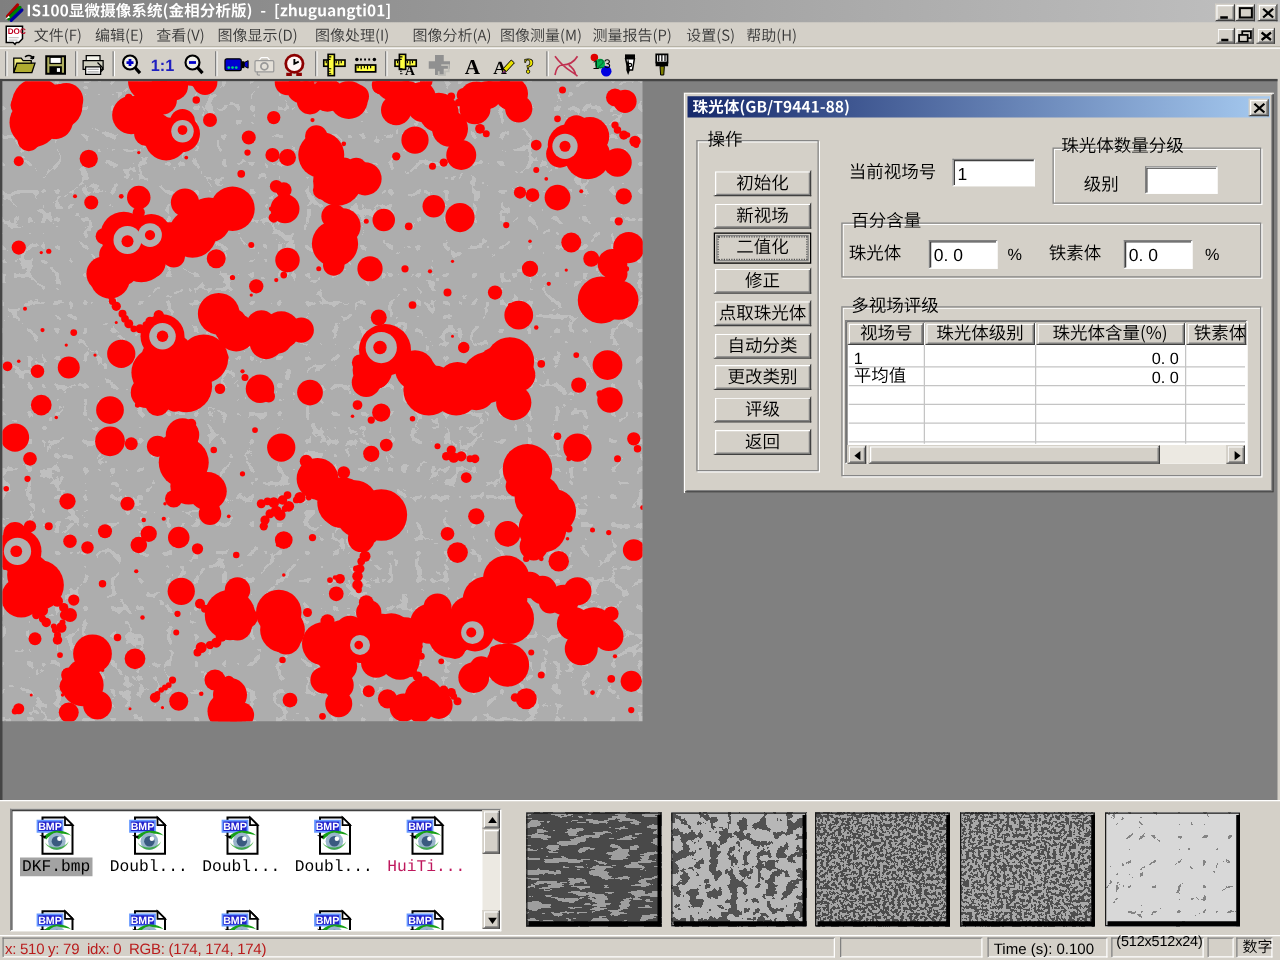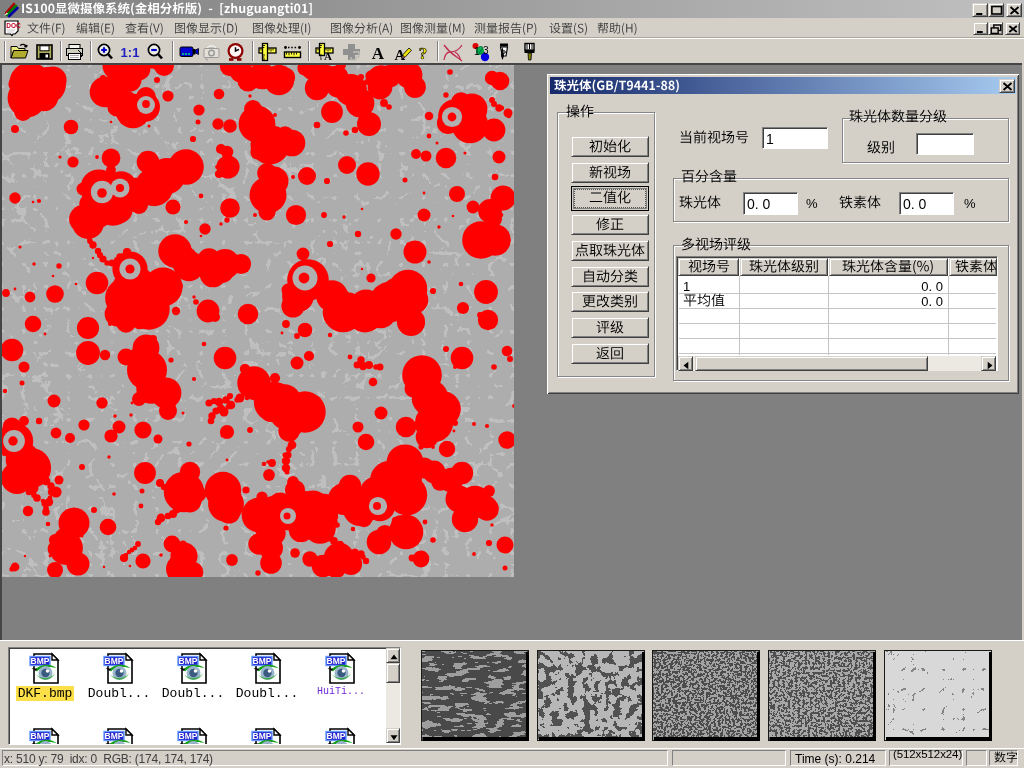--- a/index.html
+++ b/index.html
@@ -1387,21 +1387,21 @@
 <path d="M24 2 L24 8 H30 Z" fill="#fff" stroke="#000" stroke-width="1.4"></path>
 <rect x="2" y="4.5" width="20" height="9" fill="#2222cc" stroke="#6699ff" stroke-width="1.4"></rect>
 <text x="12" y="12" font-size="8.5" font-weight="bold" fill="#fff" text-anchor="middle" font-family="Liberation Sans">BMP</text>
 <path d="M7 17.5 C13 11 24 11.5 29 16.5 C23 14 13 14.5 9 19.5 Z" fill="#18a018"></path>
 <path d="M8 19 l-4.5-3 5.5.7" fill="#000"></path>
 <circle cx="17.5" cy="21" r="7" fill="#9ab6cc"></circle>
     <circle cx="17.5" cy="21" r="4.2" fill="#3a5a80"></circle>
     <circle cx="19.5" cy="19" r="1.8" fill="#fff"></circle>
 <path d="M8 22 C12 27.5 23 27.5 27 21 C24 29.5 12 30 8 22 Z" fill="#18a018" opacity=".7"></path>
   </svg>
-<div class="abs" style="left:9px;top:686px;width:72px;text-align:center;font-family:'Liberation Mono',monospace;font-size:13px;color:#000"><span style="background:#fde047;padding:0 2px">DKF.bmp</span></div>
+<div class="abs" style="left:9px;top:686px;width:72px;text-align:center;font-family:'Liberation Mono',monospace;font-size:13px;color:#000"><span style="background:#a3a3a3;padding:0 2px">DKF.bmp</span></div>
 <div class="abs" style="left:28px;top:727px;width:34px;height:17px;overflow:hidden">
     <svg style="position:absolute;left:0;top:0" width="34" height="34" viewBox="0 0 34 34">
 <path d="M6 2 H24 L30 8 V31 H6 Z" fill="#fff" stroke="#000" stroke-width="1.6"></path>
 <path d="M24 2 L24 8 H30 Z" fill="#fff" stroke="#000" stroke-width="1.4"></path>
 <rect x="2" y="4.5" width="20" height="9" fill="#2222cc" stroke="#6699ff" stroke-width="1.4"></rect>
 <text x="12" y="12" font-size="8.5" font-weight="bold" fill="#fff" text-anchor="middle" font-family="Liberation Sans">BMP</text>
 <path d="M7 17.5 C13 11 24 11.5 29 16.5 C23 14 13 14.5 9 19.5 Z" fill="#18a018"></path>
 <path d="M8 19 l-4.5-3 5.5.7" fill="#000"></path>
 <circle cx="17.5" cy="21" r="7" fill="#9ab6cc"></circle>
       <circle cx="17.5" cy="21" r="4.2" fill="#3a5a80"></circle>
@@ -1495,21 +1495,21 @@
 <path d="M24 2 L24 8 H30 Z" fill="#fff" stroke="#000" stroke-width="1.4"></path>
 <rect x="2" y="4.5" width="20" height="9" fill="#2222cc" stroke="#6699ff" stroke-width="1.4"></rect>
 <text x="12" y="12" font-size="8.5" font-weight="bold" fill="#fff" text-anchor="middle" font-family="Liberation Sans">BMP</text>
 <path d="M7 17.5 C13 11 24 11.5 29 16.5 C23 14 13 14.5 9 19.5 Z" fill="#18a018"></path>
 <path d="M8 19 l-4.5-3 5.5.7" fill="#000"></path>
 <circle cx="17.5" cy="21" r="7" fill="#9ab6cc"></circle>
     <circle cx="17.5" cy="21" r="4.2" fill="#3a5a80"></circle>
     <circle cx="19.5" cy="19" r="1.8" fill="#fff"></circle>
 <path d="M8 22 C12 27.5 23 27.5 27 21 C24 29.5 12 30 8 22 Z" fill="#18a018" opacity=".7"></path>
   </svg>
-<div class="abs" style="left:305px;top:686px;width:72px;text-align:center;font-family:'Liberation Mono',monospace;font-size:10px;color:#6d28d9"><span style="padding:0 2px">HuiTi...</span></div>
+<div class="abs" style="left:305px;top:686px;width:72px;text-align:center;font-family:'Liberation Mono',monospace;font-size:13px;color:#be185d"><span style="padding:0 2px">HuiTi...</span></div>
 <div class="abs" style="left:324px;top:727px;width:34px;height:17px;overflow:hidden">
     <svg style="position:absolute;left:0;top:0" width="34" height="34" viewBox="0 0 34 34">
 <path d="M6 2 H24 L30 8 V31 H6 Z" fill="#fff" stroke="#000" stroke-width="1.6"></path>
 <path d="M24 2 L24 8 H30 Z" fill="#fff" stroke="#000" stroke-width="1.4"></path>
 <rect x="2" y="4.5" width="20" height="9" fill="#2222cc" stroke="#6699ff" stroke-width="1.4"></rect>
 <text x="12" y="12" font-size="8.5" font-weight="bold" fill="#fff" text-anchor="middle" font-family="Liberation Sans">BMP</text>
 <path d="M7 17.5 C13 11 24 11.5 29 16.5 C23 14 13 14.5 9 19.5 Z" fill="#18a018"></path>
 <path d="M8 19 l-4.5-3 5.5.7" fill="#000"></path>
 <circle cx="17.5" cy="21" r="7" fill="#9ab6cc"></circle>
       <circle cx="17.5" cy="21" r="4.2" fill="#3a5a80"></circle>
@@ -1640,20 +1640,20 @@
 <rect x="105" y="2" width="3" height="89" fill="#000"></rect>
 <rect x="2" y="87" width="106" height="4" fill="#000"></rect>
 </svg>
 <div class="abs" style="left:0px;top:748px;width:1024px;height:20px;background:#d4d0c8;border-top:1px solid #fff"></div>
 <div class="abs cell" style="left:2px;top:750px;width:666px;height:16px;"></div>
 <div class="abs cell" style="left:672px;top:750px;width:114px;height:16px;"></div>
 <div class="abs cell" style="left:790px;top:750px;width:96px;height:16px;"></div>
 <div class="abs cell" style="left:889px;top:750px;width:74px;height:16px;"></div>
 <div class="abs cell" style="left:966px;top:750px;width:21px;height:16px;"></div>
 <div class="abs cell" style="left:989px;top:750px;width:29px;height:16px;"></div>
-<div class="abs" style="left:4px;top:752px;font-size:12px;letter-spacing:-0.22px;color:#404040">x: 510 y: 79&nbsp;&nbsp;idx: 0&nbsp;&nbsp;RGB: (174, 174, 174)</div>
-<div class="abs" style="left:795px;top:752px;font-size:12px;color:#000">Time (s): 0.214</div>
+<div class="abs" style="left:4px;top:752px;font-size:12px;letter-spacing:-0.22px;color:#b91c1c">x: 510 y: 79&nbsp;&nbsp;idx: 0&nbsp;&nbsp;RGB: (174, 174, 174)</div>
+<div class="abs" style="left:795px;top:752px;font-size:12px;color:#000">Time (s): 0.100</div>
 <div class="abs" style="left:893px;top:748px;font-size:11.5px;letter-spacing:-0.1px;color:#000">(512x512x24)</div>
 <svg class="t " style="left:994px;top:751px" width="24" height="16">
     <g transform="translate(0 10.6) scale(0.012000 -0.012000)" fill="#000">
       <use href="#g102" x="0"></use>
       <use href="#g111" x="1000"></use>
     </g>
   </svg>
 </body></html>

